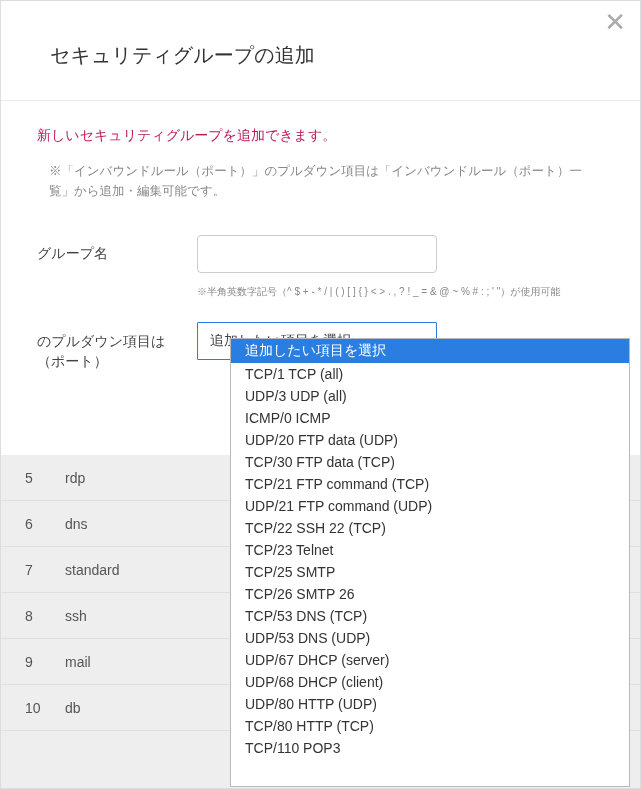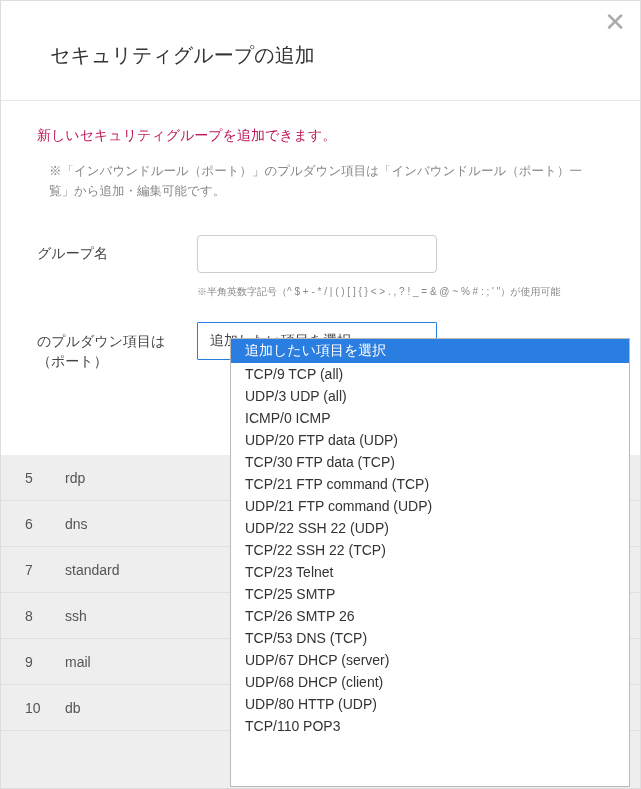--- a/index.html
+++ b/index.html
@@ -246,32 +246,33 @@
             <span class="chevron">⌄</span>
           </div>
 
         </div>
       </div>
     </div>
   </div>
 
   <div class="dropdown">
     <div class="dd-option selected">追加したい項目を選択</div>
-    <div class="dd-option">TCP/9 TCP (all)</div>
+    <div class="dd-option">TCP/1 TCP (all)</div>
     <div class="dd-option">UDP/3 UDP (all)</div>
     <div class="dd-option">ICMP/0 ICMP</div>
     <div class="dd-option">UDP/20 FTP data (UDP)</div>
     <div class="dd-option">TCP/30 FTP data (TCP)</div>
     <div class="dd-option">TCP/21 FTP command (TCP)</div>
     <div class="dd-option">UDP/21 FTP command (UDP)</div>
-    <div class="dd-option">UDP/22 SSH 22 (UDP)</div>
     <div class="dd-option">TCP/22 SSH 22 (TCP)</div>
     <div class="dd-option">TCP/23 Telnet</div>
     <div class="dd-option">TCP/25 SMTP</div>
     <div class="dd-option">TCP/26 SMTP 26</div>
     <div class="dd-option">TCP/53 DNS (TCP)</div>
+    <div class="dd-option">UDP/53 DNS (UDP)</div>
     <div class="dd-option">UDP/67 DHCP (server)</div>
     <div class="dd-option">UDP/68 DHCP (client)</div>
     <div class="dd-option">UDP/80 HTTP (UDP)</div>
+    <div class="dd-option">TCP/80 HTTP (TCP)</div>
     <div class="dd-option">TCP/110 POP3</div>
   </div>
 
 </div>
 
 </body></html>

